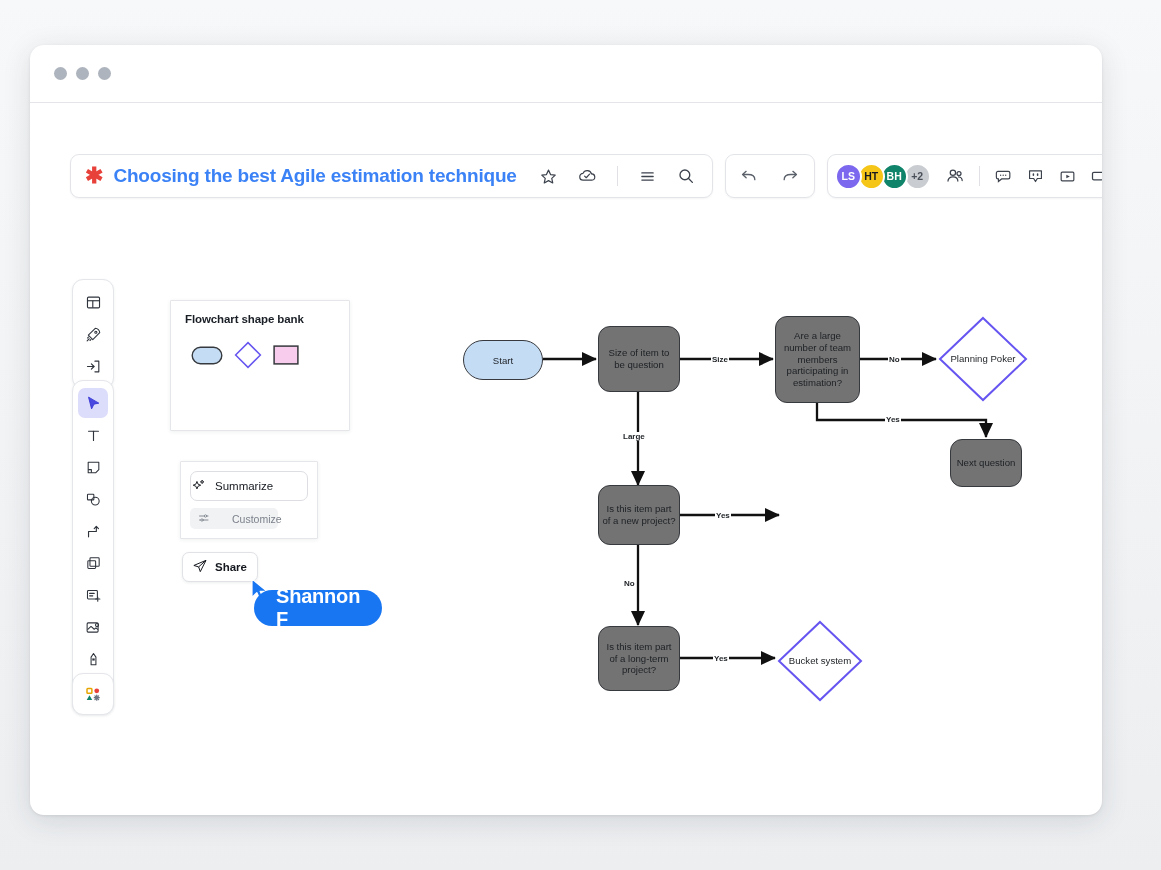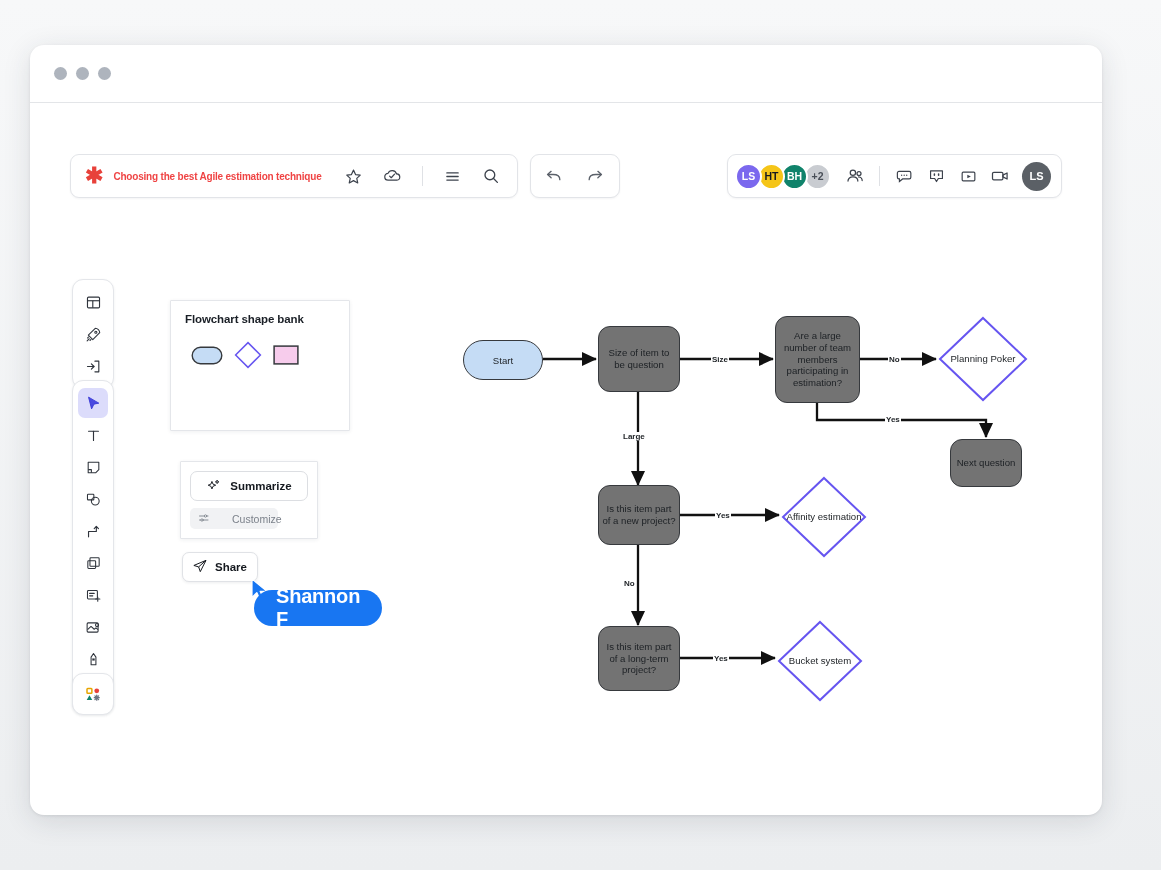--- a/index.html
+++ b/index.html
@@ -35,21 +35,21 @@
     display: flex; align-items: center; gap: 12px;
   }
   .bar {
     background: #fff; border: 1px solid #e2e4e8; border-radius: 9px;
     height: 44px; display: flex; align-items: center;
     box-shadow: 0 1px 2px rgba(30,38,50,.05);
   }
   .bar-title { padding: 0 12px 0 14px; gap: 10px; }
   .logo-star { font-size: 22px; color: #e8413a; line-height: 1; font-weight: 700; }
   .doc-title {
-    font-size: 10px; font-weight: 700; color: #ef4444;
+    font-size: 19px; font-weight: 700; color: #3b82f6;
     letter-spacing: -.2px; margin-right: 8px; white-space: nowrap;
   }
   .ticon {
     width: 28px; height: 28px; display: flex; align-items: center;
     justify-content: center; color: #3d434d; cursor: pointer; border-radius: 5px;
   }
   .vdiv { width: 1px; height: 20px; background: #dfe1e5; margin: 0 6px; }
   .bar-undo { padding: 0 9px; gap: 14px; }
   .bar-people { margin-left: auto; padding: 0 10px 0 7px; gap: 4px; }
 
@@ -89,22 +89,22 @@
     position: absolute; background: #fff; border: 1px solid #e4e6ea;
     border-radius: 1px; box-shadow: 0 1px 4px rgba(30,38,50,.07);
   }
   #shape-bank { left: 170px; top: 300px; width: 180px; height: 131px; padding: 12px 14px; }
   .panel-h { font-size: 11.5px; font-weight: 700; color: #1a1f26; letter-spacing: -.1px; }
   .shapes { display: flex; align-items: center; gap: 11px; margin-top: 16px; padding-left: 6px; }
 
   #ai-panel { left: 180px; top: 461px; width: 138px; padding: 9px; background: #fff; }
   .sum-btn {
     height: 30px; border: 1px solid #dcdee2; border-radius: 7px;
-    display: flex; align-items: center; justify-content: center; gap: 9px;
-    font-size: 11.5px; font-weight: 700; color: #15191f; cursor: pointer;
+    display: flex; align-items: center; gap: 9px;
+    font-size: 11.5px; font-weight: 400; color: #15191f; cursor: pointer;
   }
   .cust {
     margin-top: 7px; height: 21px; width: 88px; border-radius: 5px;
     background: #f1f2f4; display: flex; align-items: center; gap: 22px;
     padding-left: 8px; font-size: 10.5px; color: #7c828b; cursor: pointer;
   }
   #share-btn {
     position: absolute; left: 182px; top: 552px; width: 76px; height: 30px;
     background: #fff; border: 1px solid #e0e2e6; border-radius: 7px;
     box-shadow: 0 1px 3px rgba(30,38,50,.08);
@@ -325,26 +325,20 @@
     </div>
 
     <div class="node nbox" style="left:920px;top:394px;width:72px;height:48px">
       <span>Next question</span>
     </div>
 
     <div class="node nbox" style="left:568px;top:440px;width:82px;height:60px">
       <span>Is this item part of a new project?</span>
     </div>
 
-    <div class="node ndia" style="left:751px;top:431px;width:86px;height:82px">
-      <svg width="86" height="82" viewBox="0 0 86 82">
-        <polygon points="43,2 84,41 43,80 2,41" fill="#fff" stroke="#6655f0" stroke-width="2"></polygon>
-      </svg>
-      <span class="dia-txt">Affinity estimation</span>
-    </div>
 
     <div class="node nbox" style="left:568px;top:581px;width:82px;height:65px">
       <span>Is this item part of a long-term project?</span>
     </div>
 
     <div class="node ndia" style="left:747px;top:575px;width:86px;height:82px">
       <svg width="86" height="82" viewBox="0 0 86 82">
         <polygon points="43,2 84,41 43,80 2,41" fill="#fff" stroke="#6655f0" stroke-width="2"></polygon>
       </svg>
       <span class="dia-txt">Bucket system</span>

